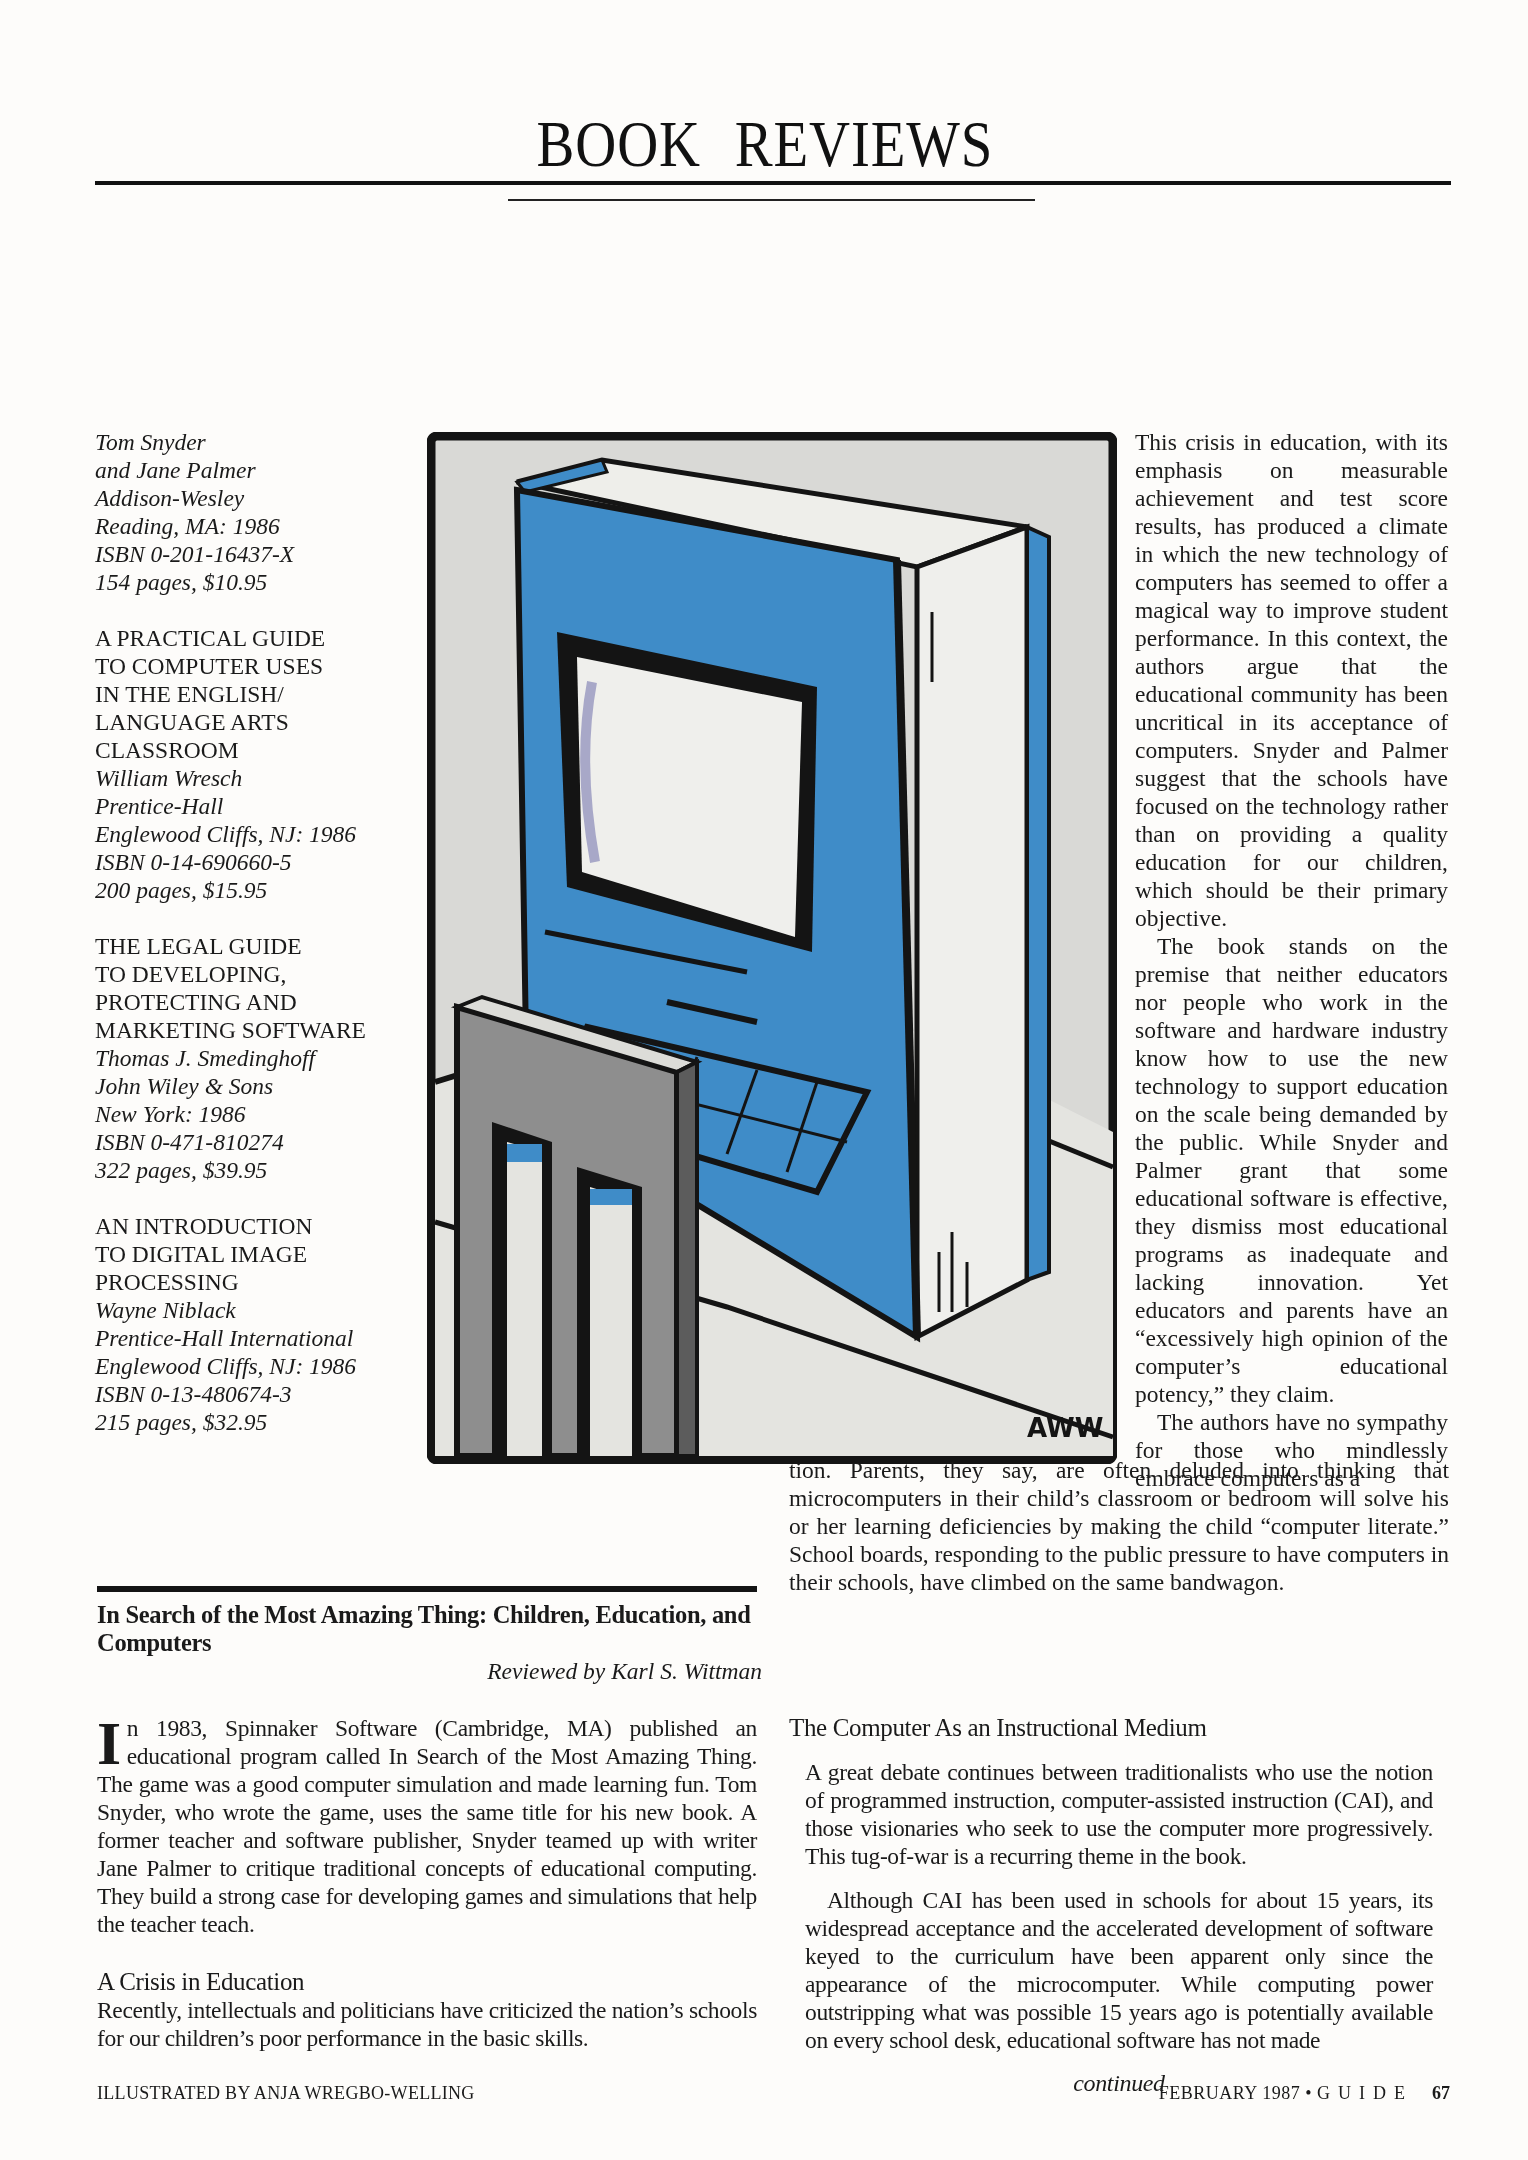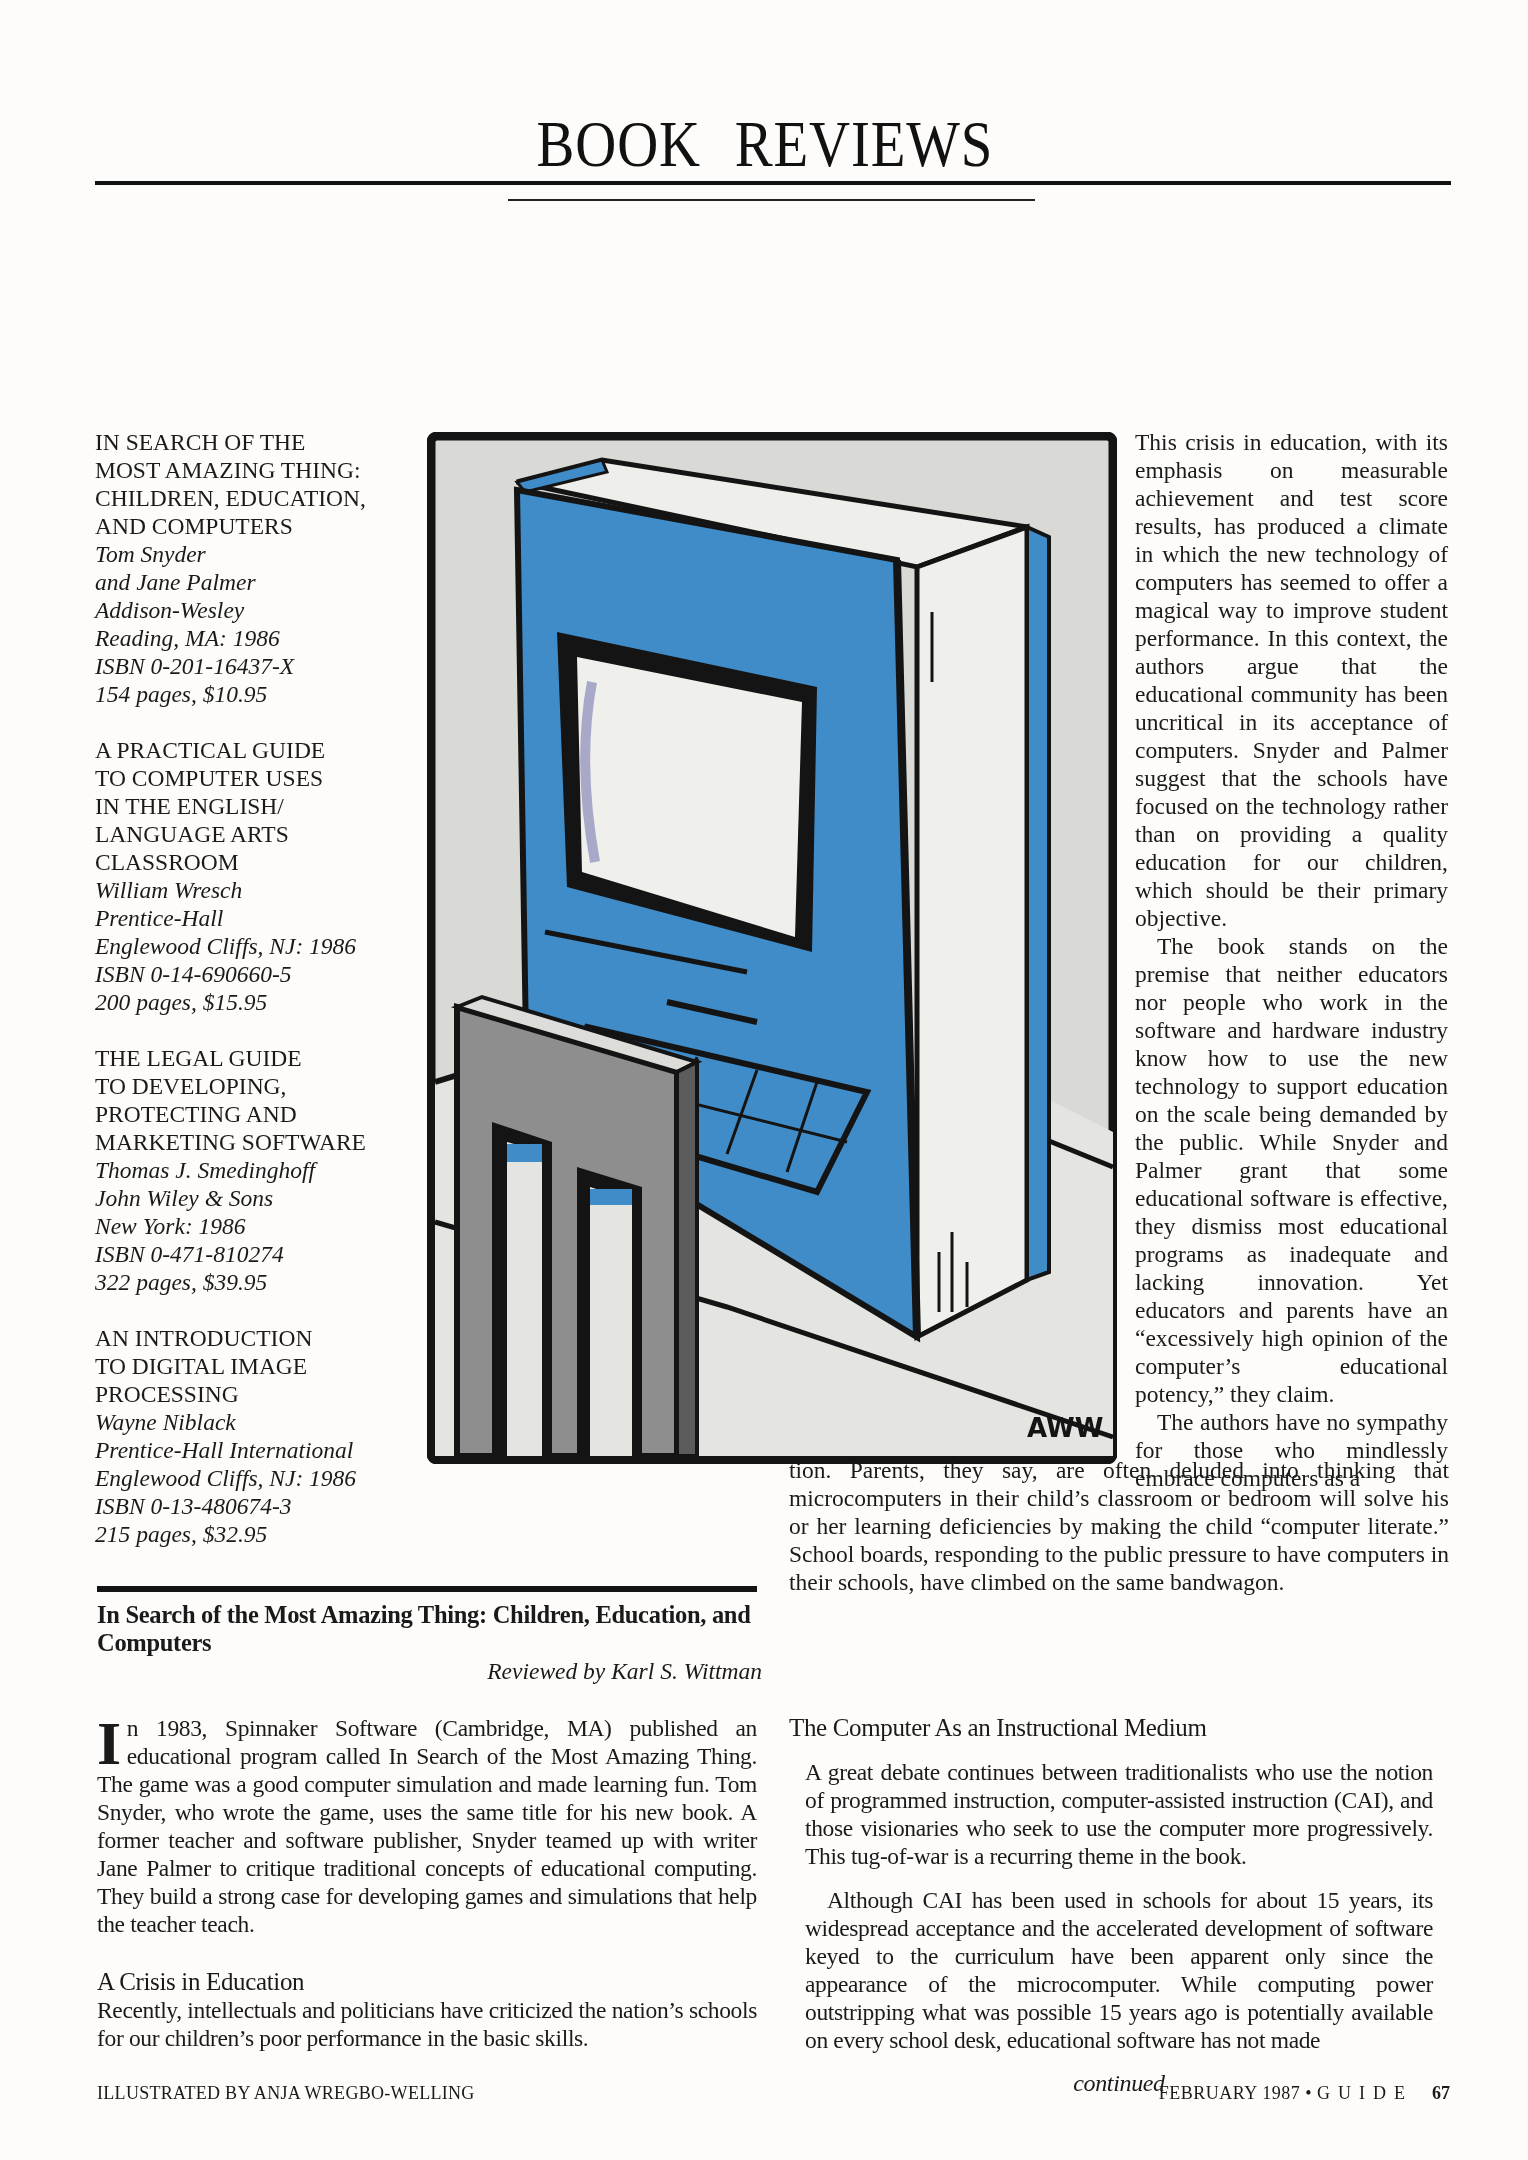--- a/index.html
+++ b/index.html
@@ -61,24 +61,20 @@
 </style>
 </head>
 <body>
 
 <div class="abs title">BOOK REVIEWS</div>
 <div class="abs rule-main"></div>
 <div class="abs rule-sub"></div>
 
 <div class="abs sidebar">
   <div class="book">
-    <div class="btitle">IN SEARCH OF THE
-MOST AMAZING THING:
-CHILDREN, EDUCATION,
-AND COMPUTERS</div>
     <div class="meta">
       <div>Tom Snyder</div>
       <div>and Jane Palmer</div>
       <div>Addison-Wesley</div>
       <div>Reading, MA: 1986</div>
       <div>ISBN 0-201-16437-X</div>
       <div>154 pages, $10.95</div>
     </div>
   </div>
   <div class="book">

